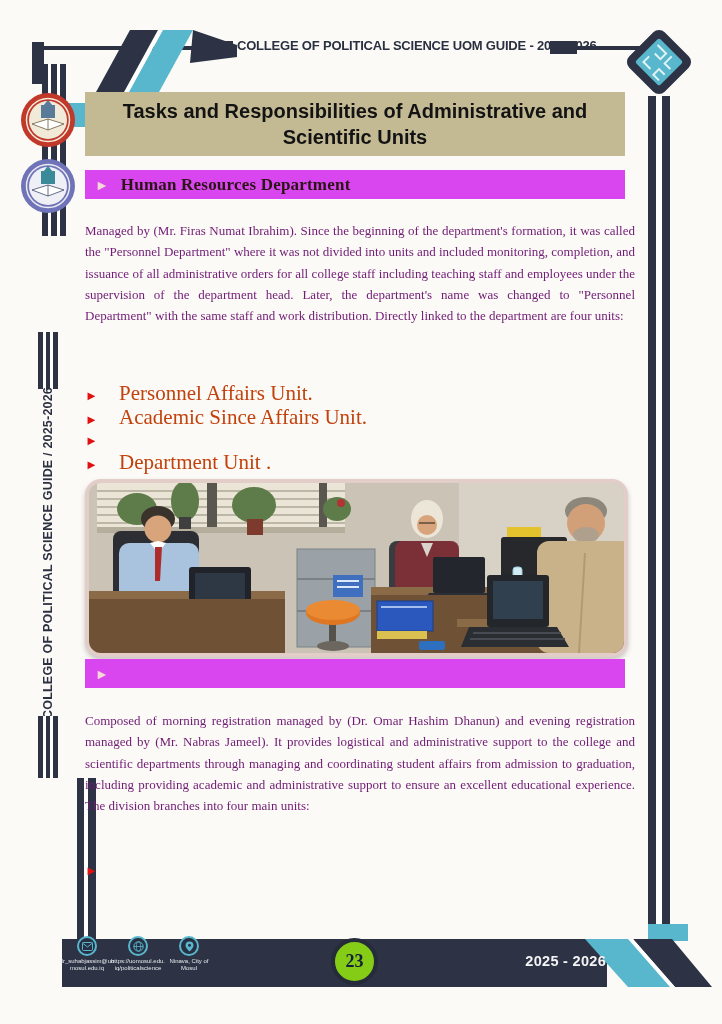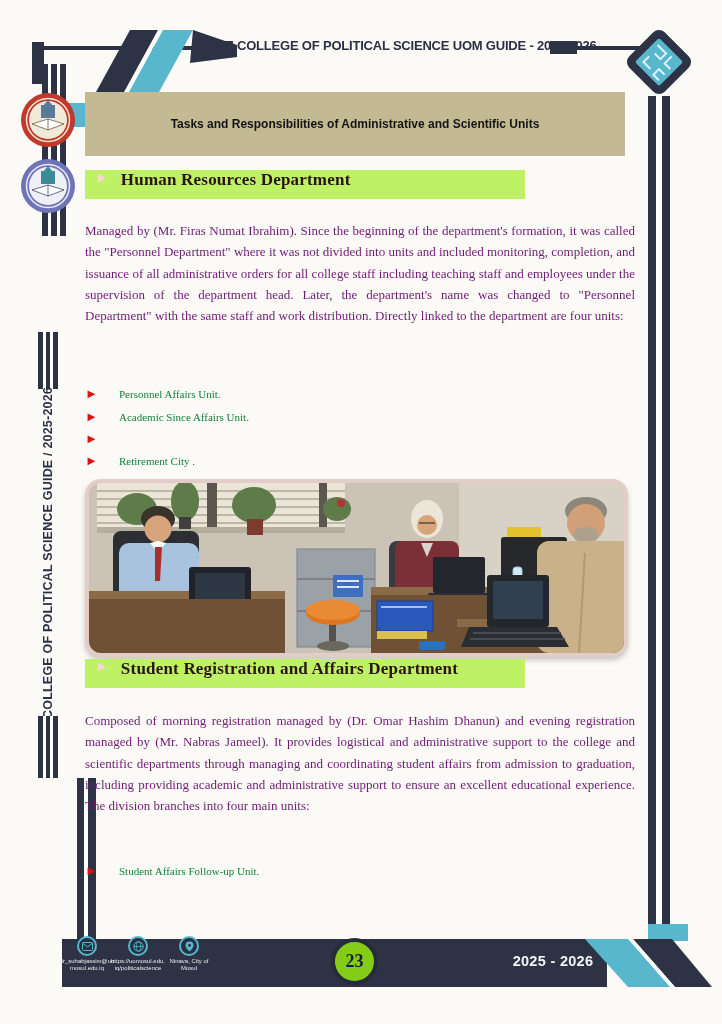--- a/index.html
+++ b/index.html
@@ -36,65 +36,65 @@
     writing-mode:vertical-rl;transform:rotate(180deg);
     font-size:12.5px;font-weight:bold;color:#2c3142;letter-spacing:.2px;white-space:nowrap;
   }
   
   .border-right{position:absolute;left:648px;top:96px;width:22px;height:830px;
     background:linear-gradient(90deg,#2d3344 0 8px,#fff 8px 14px,#2d3344 14px 22px);}
   
   .banner-title{
     position:absolute;left:85px;top:92px;width:540px;height:64px;background:#c3ba94;
     display:flex;align-items:center;justify-content:center;text-align:center;
-    font-size:12px;line-height:26px;font-weight:bold;color:#131313;
+    font-size:20px;line-height:26px;font-weight:bold;color:#131313;
     padding:0 22px;box-sizing:border-box;
   }
   .banner-pink{
-    position:absolute;left:85px;width:440px;height:29px;background:#bef264;
-    display:flex;box-sizing:border-box;padding-left:10px;
+    position:absolute;left:85px;width:540px;height:29px;background:#d946ef;
+    display:flex;align-items:center;box-sizing:border-box;padding-left:10px;
   }
   .banner-pink.b1{top:170px;} .banner-pink.b2{top:659px;}
   .banner-arrow{color:#f5d7d8;font-size:14px;margin-right:12px;line-height:1;}
   .banner-arrow::before{content:"\25BA";}
   .banner-heading{font-family:"Liberation Serif",serif;font-size:17px;font-weight:bold;color:#2a1416;letter-spacing:.2px;}
   
   .para{
     position:absolute;left:85px;width:550px;
     font-family:Liberation Serif, serif;font-size:13px;line-height:21.3px;color:#701a75;
     text-align:justify;
   }
   .para.p1{top:207px;} .para.p2{top:697px;}
   .bullets{position:absolute;left:85px;width:550px;}
   .bullets.l1{top:383px;} .bullets.l2{top:860px;}
   .bullet-row{display:flex;align-items:baseline;line-height:21.5px;}
   .tri{color:#e01010;font-size:13px;width:34px;flex:0 0 34px;}
   .tri::before{content:"\25BA";}
-  .bullet-text{font-family:"Liberation Serif",serif;font-size:11px;color:#15803d;}
+  .bullet-text{font-family:"Liberation Serif",serif;font-size:21px;color:#c2410c;}
   
   .photo{
     position:absolute;left:85px;top:479px;width:543px;height:178px;
     border:4px solid #e3cdc9;border-radius:16px;box-sizing:border-box;overflow:hidden;
     background:#cbc4b6;box-shadow:0 3px 5px rgba(80,70,70,.3);
   }
   
   .footer-bar{position:absolute;left:62px;top:939px;width:545px;height:48px;background:#2d3344;}
   .ribbon-br{position:absolute;left:580px;top:919px;}
   .contact{position:absolute;top:936px;width:62px;display:flex;flex-direction:column;align-items:center;z-index:3;}
   .contact.c1{left:56px;} .contact.c2{left:107px;} .contact.c3{left:158px;}
   .contact-circle{width:20px;height:20px;border-radius:50%;background:#273043;border:2px solid #58b7cc;
     display:flex;align-items:center;justify-content:center;box-sizing:border-box;}
   .contact-label{margin-top:2px;font-size:6px;line-height:7px;color:#e9eaee;text-align:center;}
   .page-circle{
     position:absolute;left:331px;top:938px;width:47px;height:47px;border-radius:50%;
     background:#84cc16;border:4px solid #262b3a;box-sizing:border-box;z-index:3;
     display:flex;align-items:center;justify-content:center;
     font-family:"Liberation Serif",serif;font-size:18px;font-weight:bold;color:#14203a;
   }
-  .years{position:absolute;left:500px;top:953px;width:106px;text-align:center;z-index:3;
+  .years{position:absolute;left:500px;top:953px;width:106px;text-align:right;z-index:3;
     font-size:14.5px;font-weight:bold;color:#f4f4f6;letter-spacing:.3px;}
 </style>
 </head>
 <body>
 
 <div class="page">
 
   <div class="hdr-smallbar"></div>
   <div class="hdr-rule left"></div>
   <div class="hdr-thick one"></div>
@@ -178,21 +178,21 @@
     </div>
     <div class="bullet-row">
       <span class="tri"></span>
       <span class="bullet-text">Academic Since Affairs Unit.</span>
     </div>
     <div class="bullet-row">
       <span class="tri"></span>
     </div>
     <div class="bullet-row">
       <span class="tri"></span>
-      <span class="bullet-text">Retirement City .</span>
+      <span class="bullet-text">Department Unit .</span>
     </div>
   </div>
 
   <div class="photo">
     <svg width="535" height="170" viewBox="0 0 535 170">
       <rect x="0" y="0" width="535" height="170" fill="#cbc4b6"></rect>
       <rect x="370" y="0" width="165" height="170" fill="#d8d2c6"></rect>
 
       <rect x="8" y="0" width="248" height="46" fill="#eae5d6"></rect>
       <g stroke="#bdb7a6" stroke-width="2">
@@ -272,29 +272,27 @@
       <rect x="398" y="92" width="62" height="52" rx="3" fill="#23262a"></rect>
       <rect x="404" y="98" width="50" height="38" fill="#31404e"></rect>
       <polygon points="380,144 468,144 480,164 372,164" fill="#2a2d32"></polygon>
       <line x1="384" y1="150" x2="472" y2="150" stroke="#474c54" stroke-width="2"></line>
       <line x1="381" y1="156" x2="476" y2="156" stroke="#474c54" stroke-width="2"></line>
     </svg>
   </div>
 
   <div class="banner-pink b2">
     <span class="banner-arrow"></span>
-    <span class="banner-heading">Student Registration and Affairs Department</span>
   </div>
 
   <p class="para p2">Composed of morning registration managed by (Dr. Omar Hashim Dhanun) and evening registration managed by (Mr. Nabras Jameel). It provides logistical and administrative support to the college and scientific departments through managing and coordinating student affairs from admission to graduation, including providing academic and administrative support to ensure an excellent educational experience. The division branches into four main units:</p>
 
   <div class="bullets l2">
     <div class="bullet-row">
       <span class="tri"></span>
-      <span class="bullet-text">Student Affairs Follow-up Unit.</span>
     </div>
   </div>
 
   <div class="footer-bar"></div>
 
   <div class="contact c1">
     <div class="contact-circle">
       <svg width="11" height="9" viewBox="0 0 11 9">
         <rect x="0.5" y="0.5" width="10" height="8" rx="1" fill="none" stroke="#58b7cc"></rect>
         <polyline points="0.5,1 5.5,5 10.5,1" fill="none" stroke="#58b7cc"></polyline>

